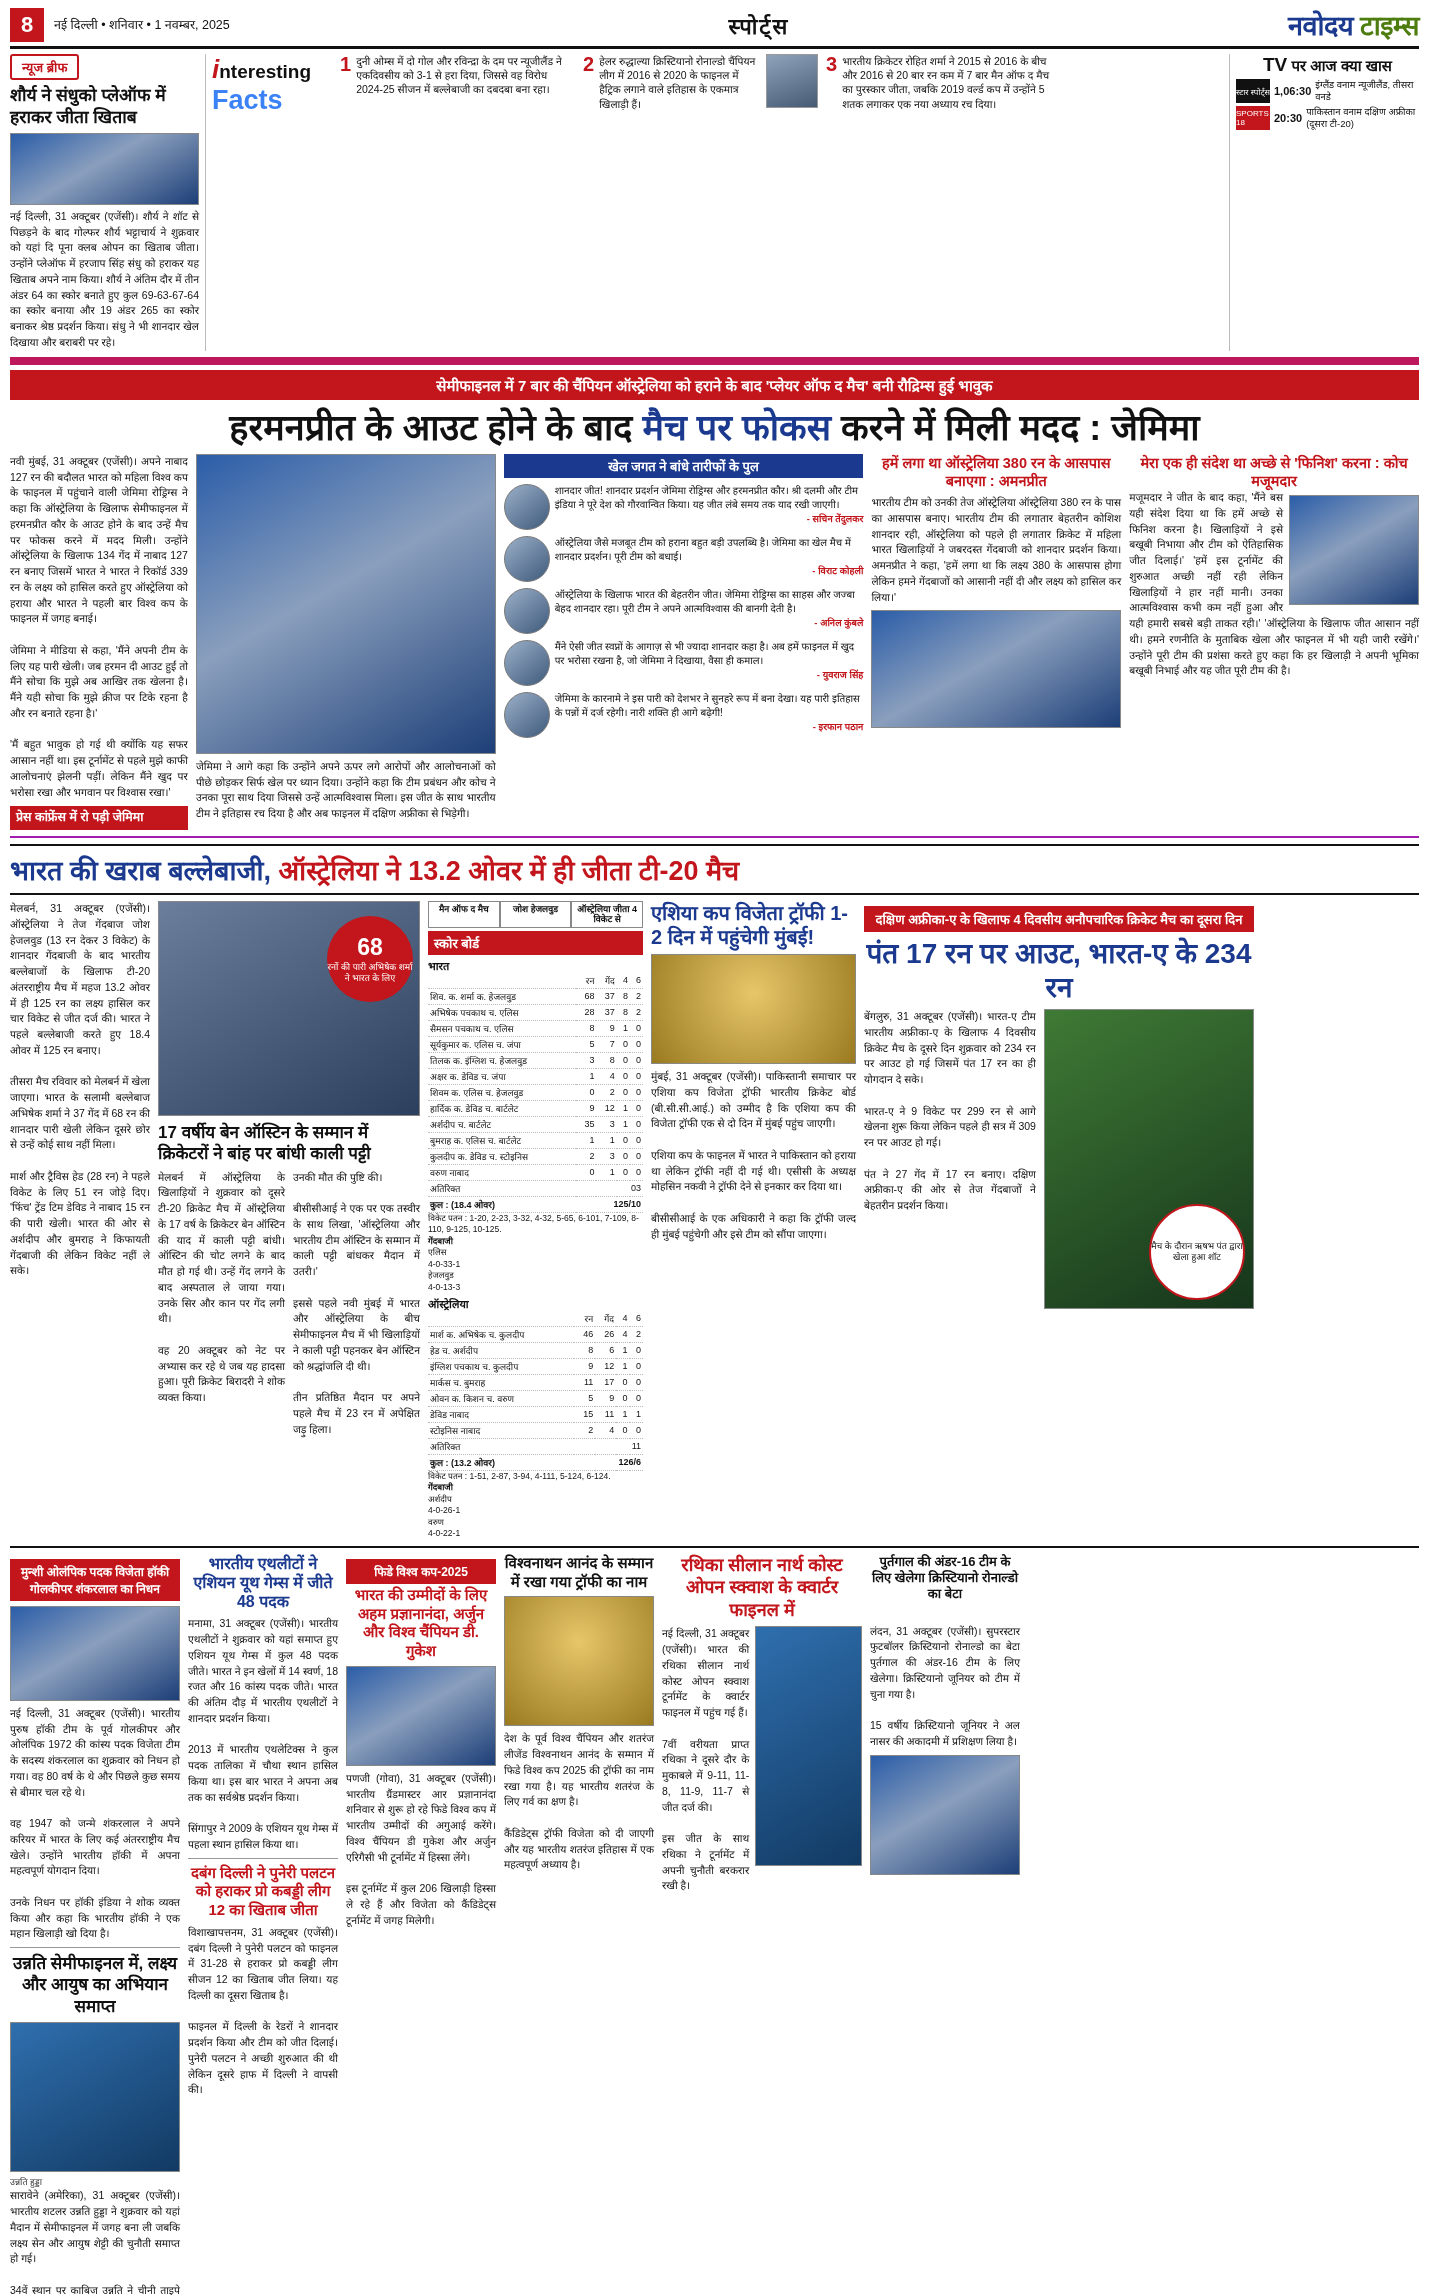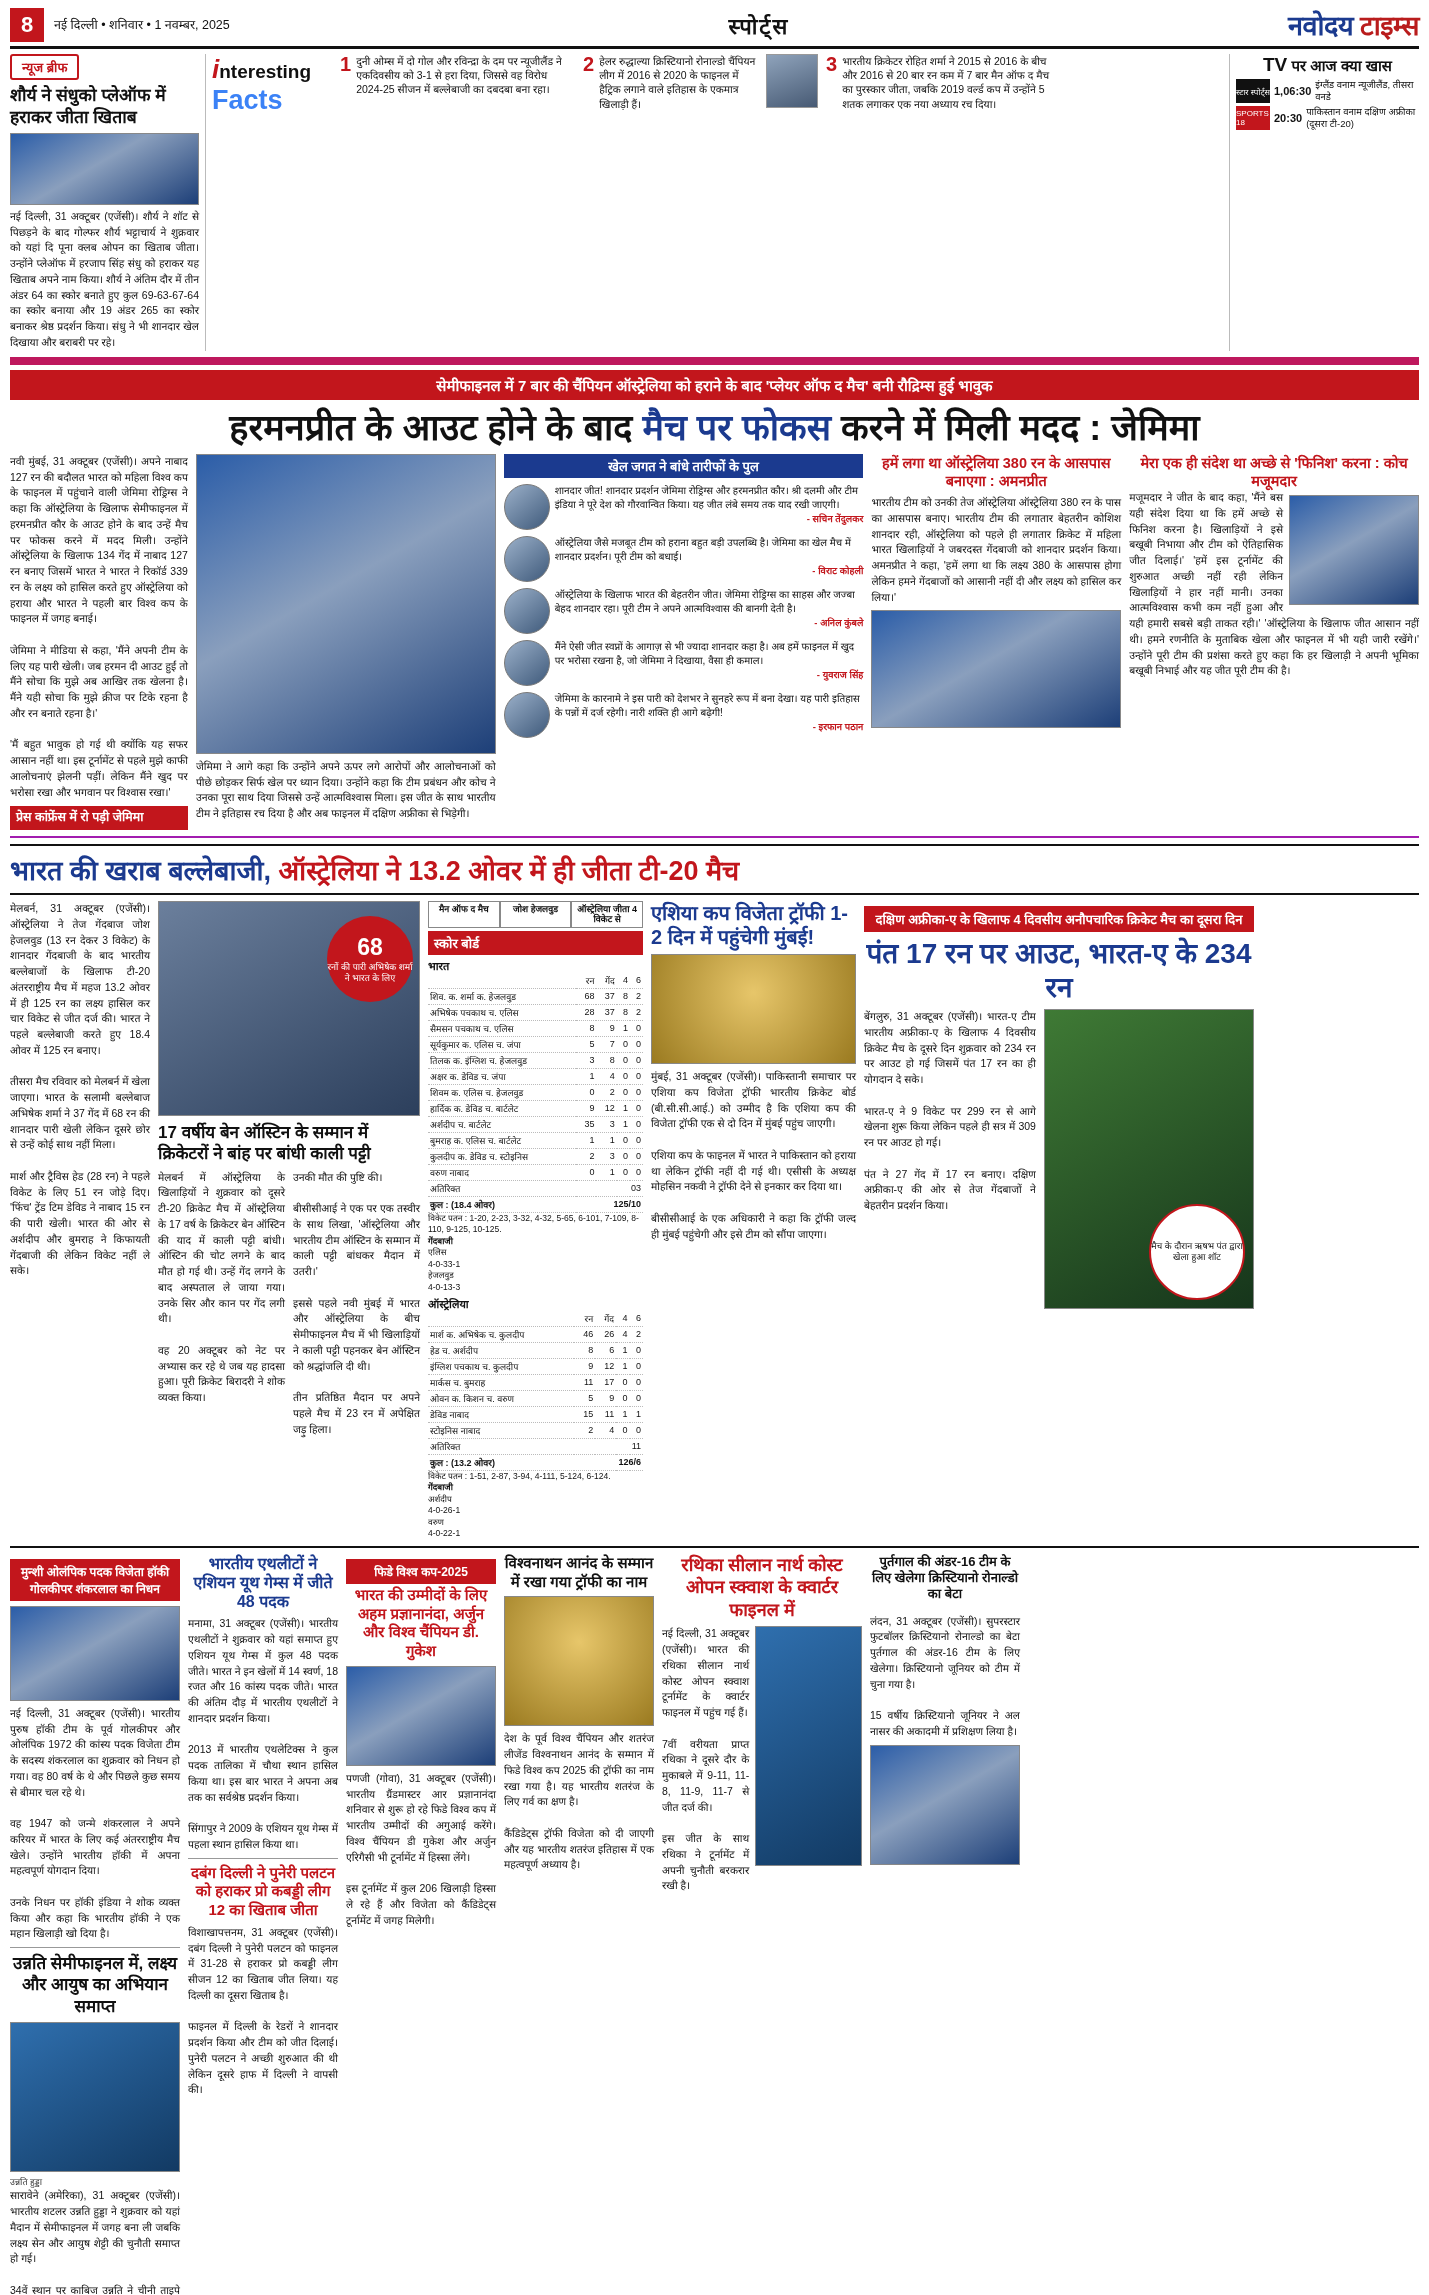--- a/index.html
+++ b/index.html
@@ -12,21 +12,21 @@
   }
   .page { width:1429px; padding: 6px 10px 0 10px; position: relative; }
 
   
   .masthead { display:flex; align-items:center; border-bottom: 3px solid #111; padding-bottom:3px; }
   .pagebox { background:#c2161c; color:#fff; font-size:22px; font-weight:bold; width:34px; height:34px;
              display:flex; align-items:center; justify-content:center; }
   .masthead-edition { font-size:12.5px; margin-left:10px; color:#111; white-space:nowrap; }
   .masthead-center { flex:1; text-align:center; font-size:22px; font-weight:bold; letter-spacing:2px; }
   .masthead-logo { font-size:27px; font-weight:bold; color:#1b3a8f; letter-spacing:-0.5px; }
-  .masthead-logo .red { color:#b91c1c; }
+  .masthead-logo .red { color:#4d7c0f; }
 
   
   .topstrip { display:flex; gap:6px; border-bottom:8px solid #be185d; padding:5px 0 6px 0; }
   .brief-col { width:196px; border-right:1px solid #bbb; padding-right:6px; }
   .brief-tag { border:2px solid #c2161c; color:#c2161c; font-size:13px; font-weight:bold;
                display:inline-block; padding:2px 10px; border-radius:3px; }
   .brief-head { font-size:17.5px; font-weight:bold; line-height:1.25; margin-top:5px; }
   .facts-box { flex:1; display:flex; gap:8px; align-items:flex-start; }
   .facts-logo { width:120px; flex:none; }
   .facts-logo .i { color:#c2161c; font-size:26px; font-weight:bold; font-style:italic; }
@@ -570,20 +570,20 @@
 
 7वीं वरीयता प्राप्त रथिका ने दूसरे दौर के मुकाबले में 9-11, 11-8, 11-9, 11-7 से जीत दर्ज की।
 
 इस जीत के साथ रथिका ने टूर्नामेंट में अपनी चुनौती बरकरार रखी है।</div>
         <div class="photo court" style="width:55%;height:240px;"></div>
       </div>
     </div>
 
     <div class="r3-c6">
       <div class="hdr-black" style="text-align:center;font-size:13px;">पुर्तगाल की अंडर-16 टीम के लिए खेलेगा क्रिस्टियानो रोनाल्डो का बेटा</div>
-      <div class="col" style="margin-top:11px;white-space:pre-line">लंदन, 31 अक्टूबर (एजेंसी)। सुपरस्टार फुटबॉलर क्रिस्टियानो रोनाल्डो का बेटा पुर्तगाल की अंडर-16 टीम के लिए खेलेगा। क्रिस्टियानो जूनियर को टीम में चुना गया है।
+      <div class="col" style="margin-top:21px;white-space:pre-line">लंदन, 31 अक्टूबर (एजेंसी)। सुपरस्टार फुटबॉलर क्रिस्टियानो रोनाल्डो का बेटा पुर्तगाल की अंडर-16 टीम के लिए खेलेगा। क्रिस्टियानो जूनियर को टीम में चुना गया है।
 
 15 वर्षीय क्रिस्टियानो जूनियर ने अल नासर की अकादमी में प्रशिक्षण लिया है।</div>
       <div class="photo" style="height:120px;margin-top:5px;"></div>
     </div>
   </div>
 
 </div>
 
 </body></html>

